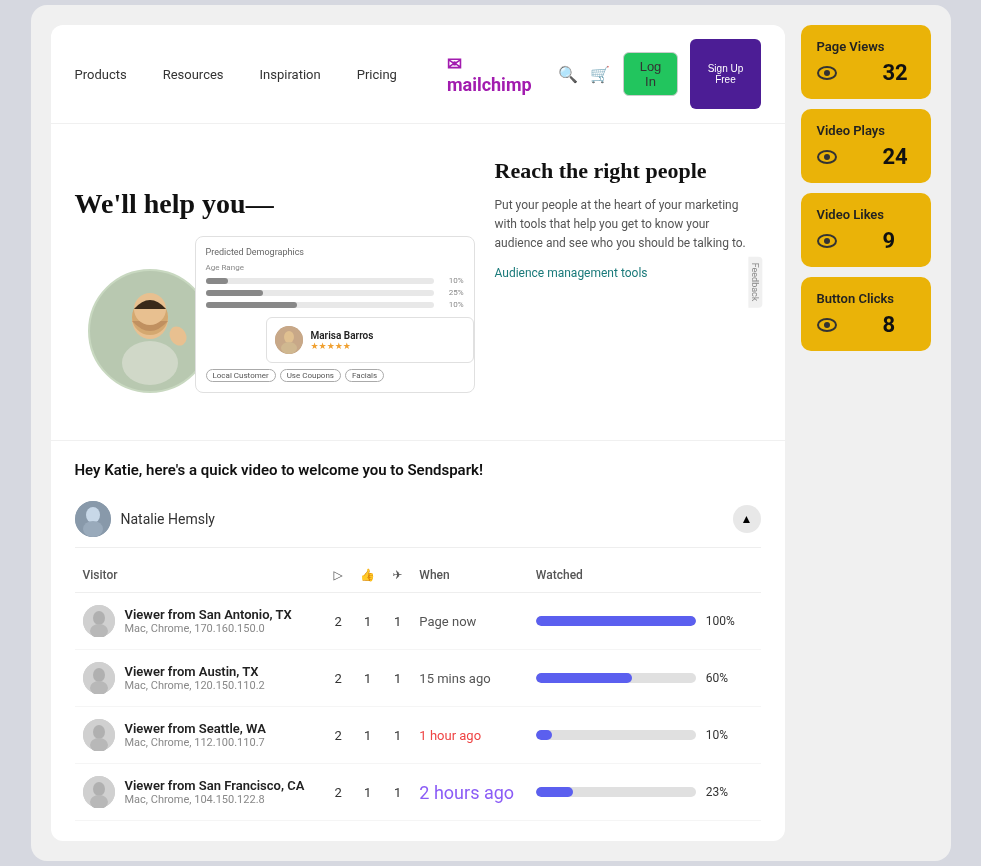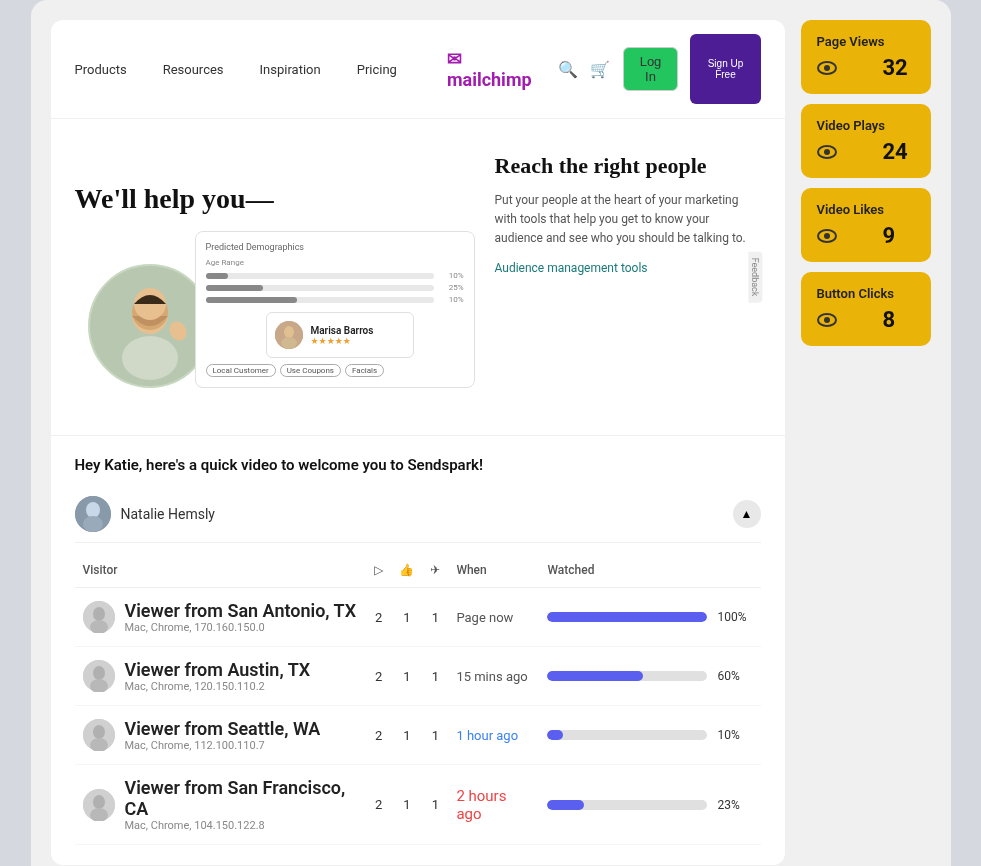--- a/index.html
+++ b/index.html
@@ -132,21 +132,21 @@
     .mockup-bar-pct { font-size: 8px; color: #888; min-width: 24px; text-align: right; }
     .mockup-profile {
       display: flex;
       align-items: center;
       gap: 8px;
       background: white;
       border: 1px solid #e0e0e0;
       border-radius: 6px;
       padding: 8px;
       margin-top: 8px;
-      width: 148px;
+      width: 208px;
       margin-left: 60px;
     }
     .mockup-avatar {
       width: 28px;
       height: 28px;
       border-radius: 50%;
       background: #c0a080;
       display: flex;
       align-items: center;
       justify-content: center;
@@ -312,21 +312,21 @@
       height: 32px;
       border-radius: 50%;
       background: #d0d0d0;
       display: flex;
       align-items: center;
       justify-content: center;
       color: #888;
       font-size: 14px;
       flex-shrink: 0;
     }
-    .visitor-name { font-weight: 600; color: #222; font-size: 18px; }
+    .visitor-name { font-weight: 600; color: #222; font-size: 13px; }
     .visitor-sub { font-size: 11px; color: #888; }
     .num-col { text-align: center; color: #333; }
     .watched-cell {
       display: flex;
       align-items: center;
       gap: 10px;
     }
     .progress-bar-bg {
       width: 160px;
       height: 10px;
@@ -590,21 +590,21 @@
         </div>
         <div>
           <div class="visitor-name">Viewer from Seattle, WA</div>
           <div class="visitor-sub">Mac, Chrome, 112.100.110.7</div>
         </div>
       </div>
     </td>
     <td class="num-col">2</td>
     <td class="num-col">1</td>
     <td class="num-col">1</td>
-    <td style="font-size:13px;color:#3b82f6;">1 hour ago</td>
+    <td style="font-size:13px;color:#ef4444;">1 hour ago</td>
     <td>
       <div class="watched-cell">
         <div class="progress-bar-bg">
           <div class="progress-bar-fill" style="width:10%"></div>
         </div>
         <span class="pct-text">10%</span>
       </div>
     </td>
   </tr>
             <tr>
@@ -619,21 +619,21 @@
         </div>
         <div>
           <div class="visitor-name">Viewer from San Francisco, CA</div>
           <div class="visitor-sub">Mac, Chrome, 104.150.122.8</div>
         </div>
       </div>
     </td>
     <td class="num-col">2</td>
     <td class="num-col">1</td>
     <td class="num-col">1</td>
-    <td style="font-size:15px;color:#ef4444;">2 hours ago</td>
+    <td style="font-size:18px;color:#8b5cf6;">2 hours ago</td>
     <td>
       <div class="watched-cell">
         <div class="progress-bar-bg">
           <div class="progress-bar-fill" style="width:23%"></div>
         </div>
         <span class="pct-text">23%</span>
       </div>
     </td>
   </tr>
           </tbody>

